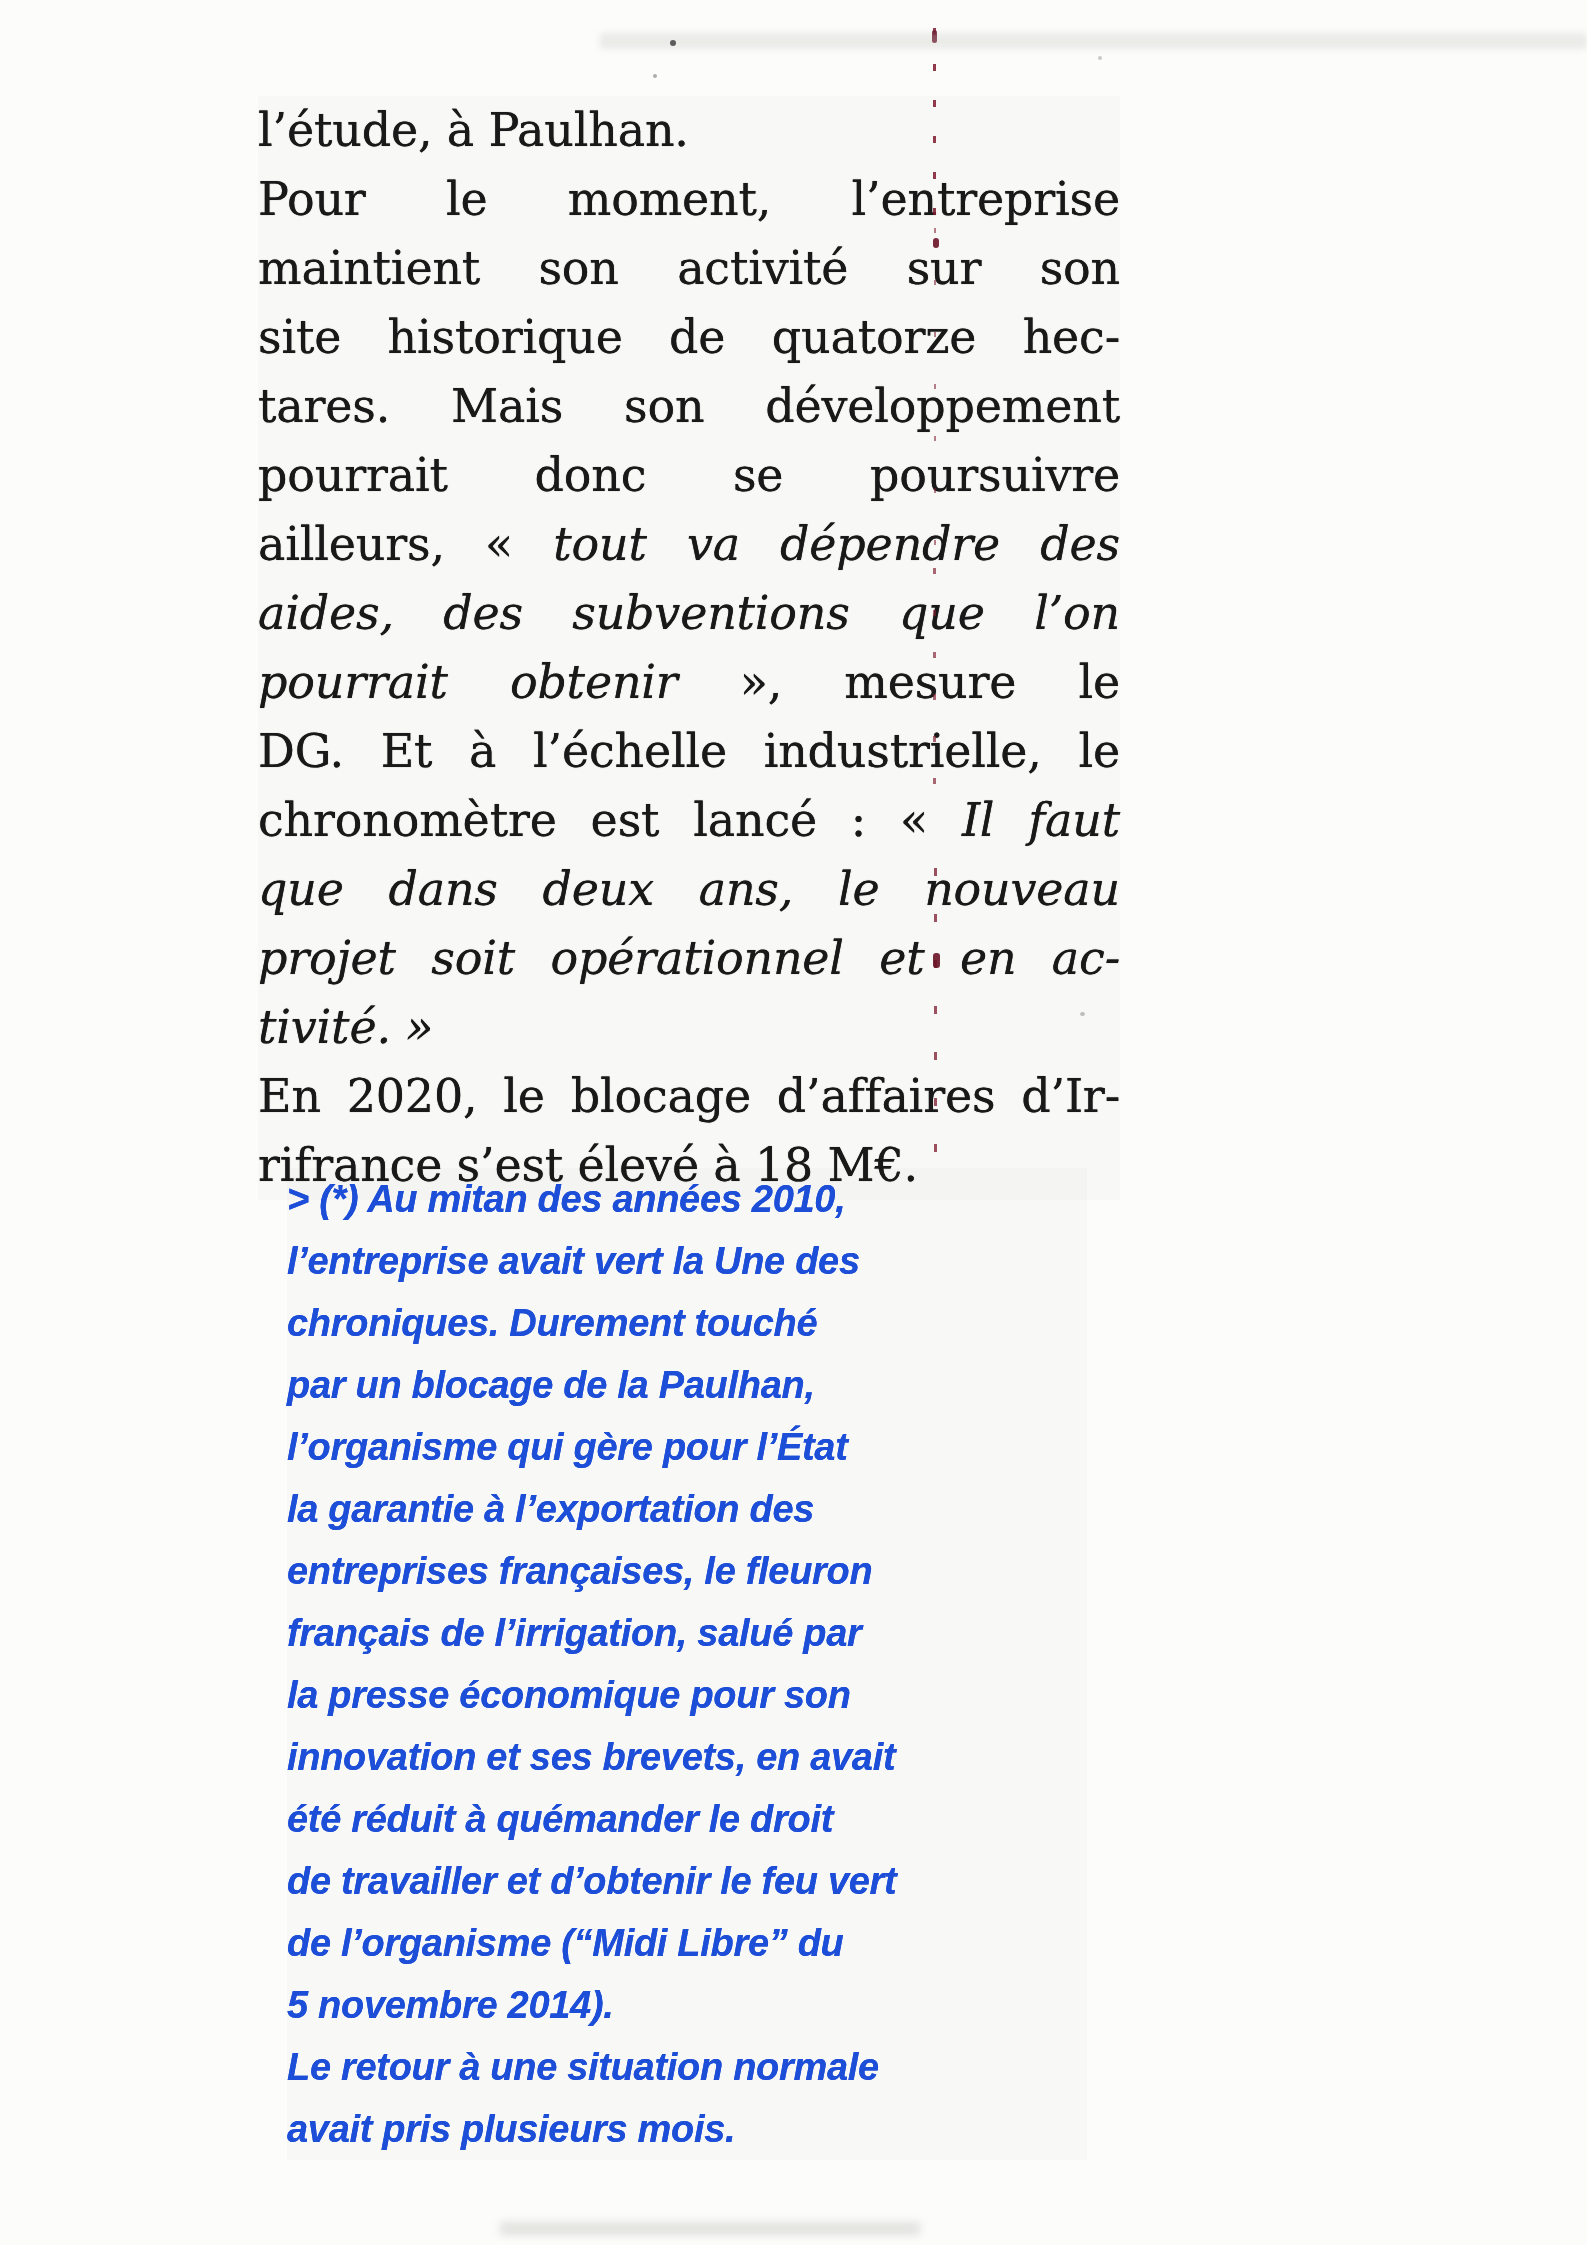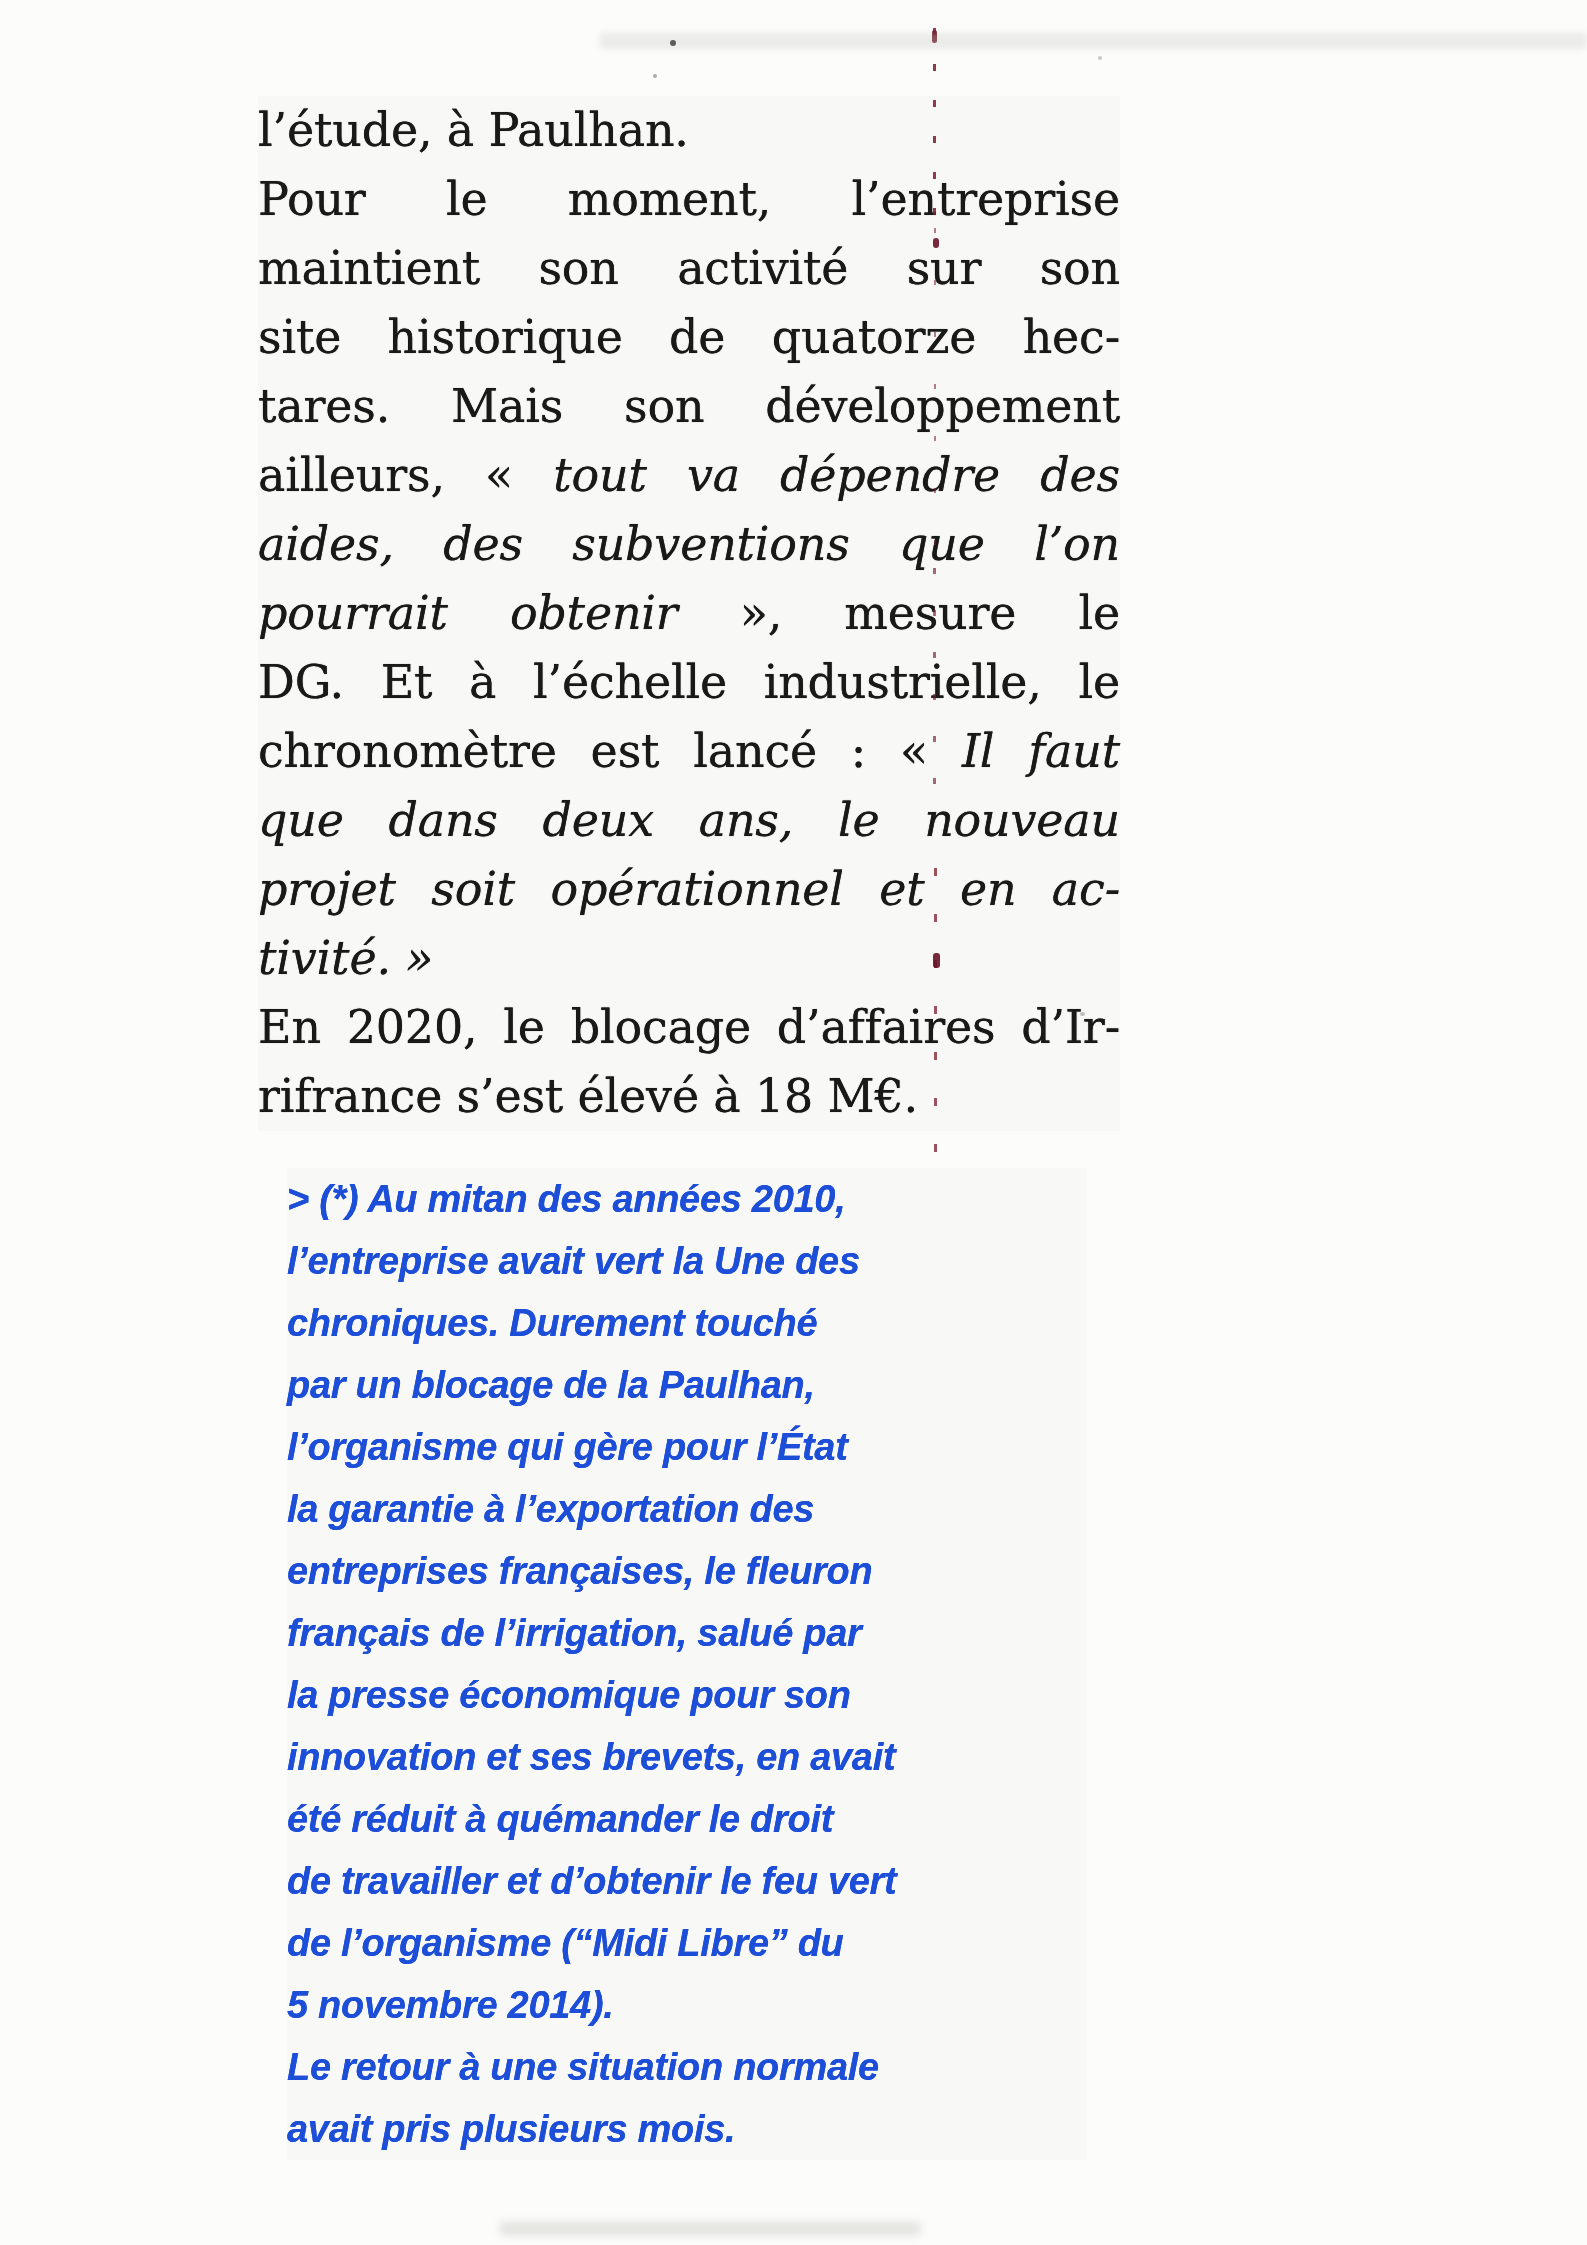--- a/index.html
+++ b/index.html
@@ -68,20 +68,21 @@
 <body>
 
 <div class="page">
 
   <div class="article">
       <div class="line"><span>l’étude, à Paulhan.</span></div>
       <div class="line j"><span>Pour le moment, l’entreprise</span></div>
       <div class="line j"><span>maintient son activité sur son</span></div>
       <div class="line j"><span>site historique de quatorze hec-</span></div>
       <div class="line j"><span>tares. Mais son développement</span></div>
+      <div class="line j"><span>pourrait donc se poursuivre</span></div>
       <div class="line j"><span>ailleurs, « </span><span class="it">tout va dépendre des</span></div>
       <div class="line j"><span class="it">aides, des subventions que l’on</span></div>
       <div class="line j"><span class="it">pourrait obtenir</span><span> », mesure le</span></div>
       <div class="line j"><span>DG. Et à l’échelle industrielle, le</span></div>
       <div class="line j"><span>chronomètre est lancé : « </span><span class="it">Il faut</span></div>
       <div class="line j"><span class="it">que dans deux ans, le nouveau</span></div>
       <div class="line j"><span class="it">projet soit opérationnel et en ac-</span></div>
       <div class="line"><span class="it">tivité. »</span></div>
       <div class="line j"><span>En 2020, le blocage d’affaires d’Ir-</span></div>
       <div class="line"><span>rifrance s’est élevé à 18 M€.</span></div>

